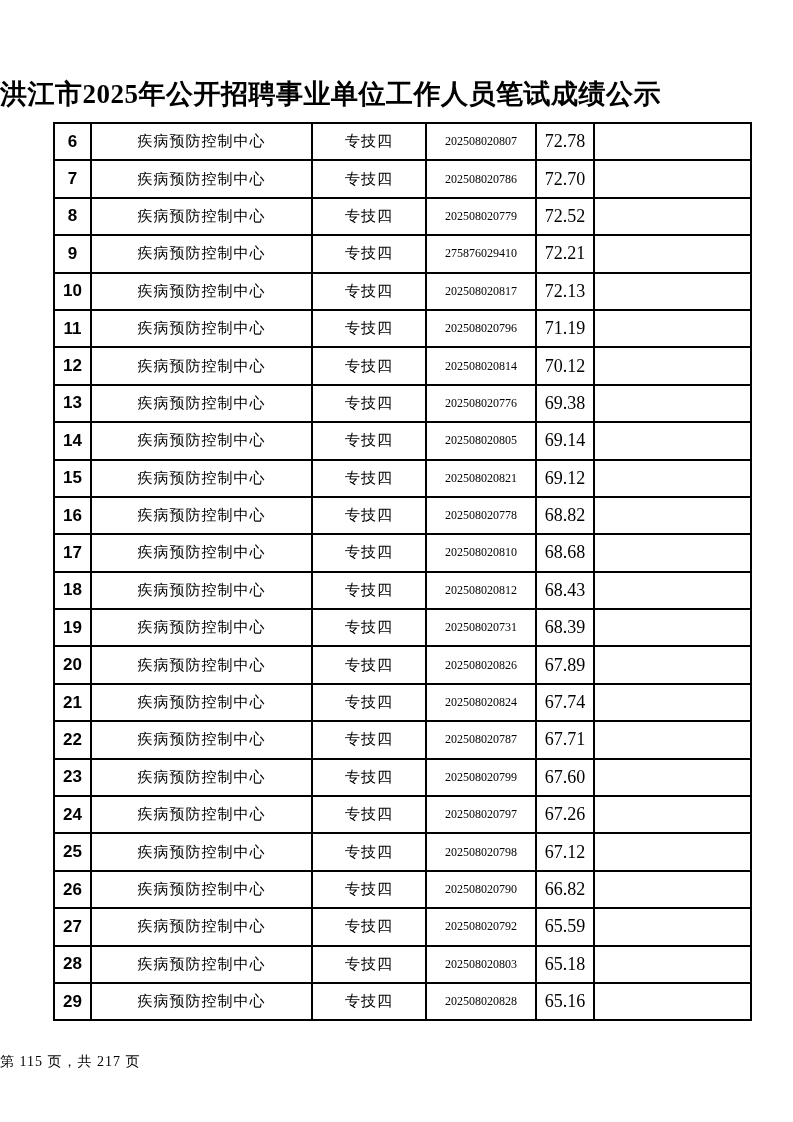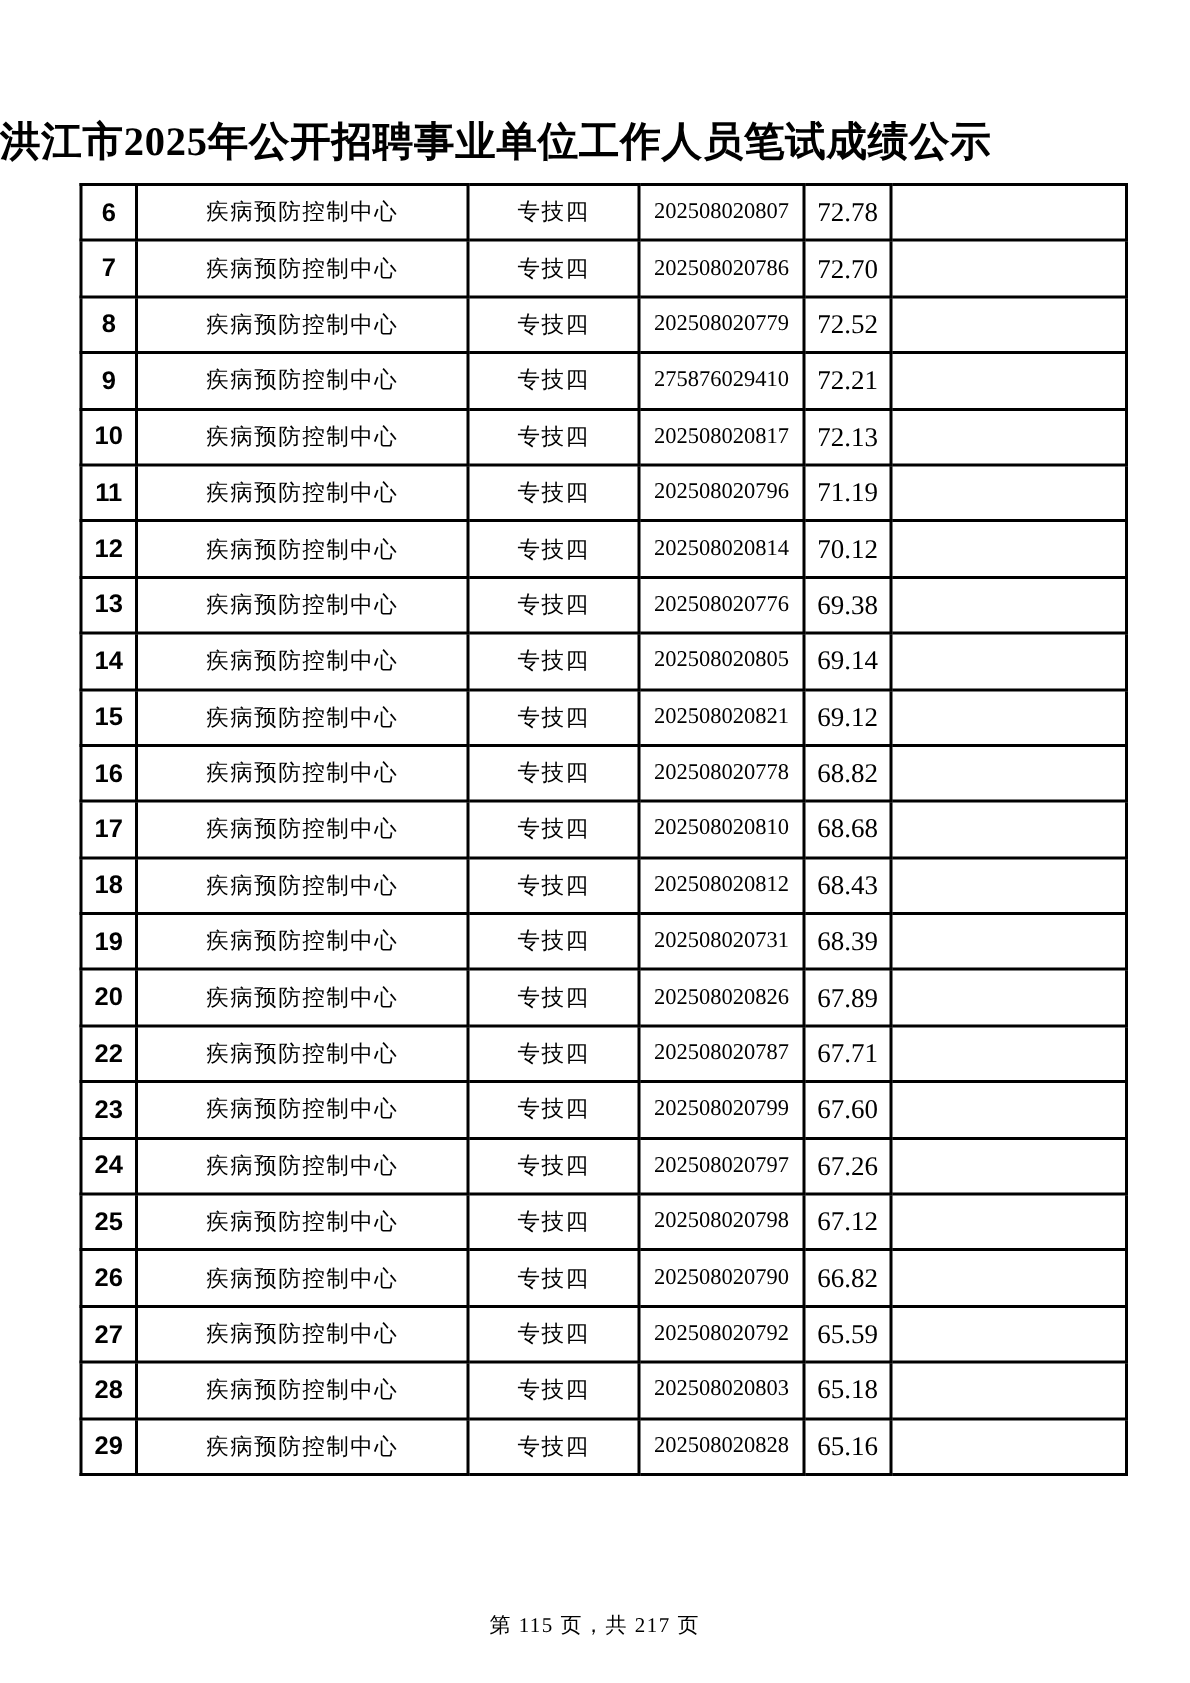--- a/index.html
+++ b/index.html
@@ -51,34 +51,34 @@
     font-weight: bold;
   }
   td.col-unit, td.col-position {
     font-family: "Liberation Serif", serif;
     font-size: 15px;
     letter-spacing: 1px;
     border-radius: 12px;
   }
   td.col-id {
     font-family: "Liberation Serif", serif;
-    font-size: 15px;
+    font-size: 12px;
     margin-left: 17px;
   }
   td.col-score {
     font-family: "Liberation Serif", serif;
     font-size: 18px;
     word-spacing: 2px;
   }
   .page-footer {
     position: absolute;
-    top: 1075px;
+    top: 1053px;
     left: 0;
     width: 793px;
-    text-align: center;
+    text-align: left;
     font-family: "Liberation Serif", serif;
     font-size: 14px;
     letter-spacing: 1px;
   }
 </style>
 </head>
 <body>
 
 <div class="doc-title">洪江市2025年公开招聘事业单位工作人员笔试成绩公示</div>
 
@@ -206,20 +206,28 @@
       </tr>
       <tr>
         <td class="col-no">20</td>
         <td class="col-unit">疾病预防控制中心</td>
         <td class="col-position">专技四</td>
         <td class="col-id">202508020826</td>
         <td class="col-score">67.89</td>
         <td class="col-remark"></td>
       </tr>
       <tr>
+        <td class="col-no">21</td>
+        <td class="col-unit">疾病预防控制中心</td>
+        <td class="col-position">专技四</td>
+        <td class="col-id">202508020824</td>
+        <td class="col-score">67.74</td>
+        <td class="col-remark"></td>
+      </tr>
+      <tr>
         <td class="col-no">22</td>
         <td class="col-unit">疾病预防控制中心</td>
         <td class="col-position">专技四</td>
         <td class="col-id">202508020787</td>
         <td class="col-score">67.71</td>
         <td class="col-remark"></td>
       </tr>
       <tr>
         <td class="col-no">23</td>
         <td class="col-unit">疾病预防控制中心</td>

